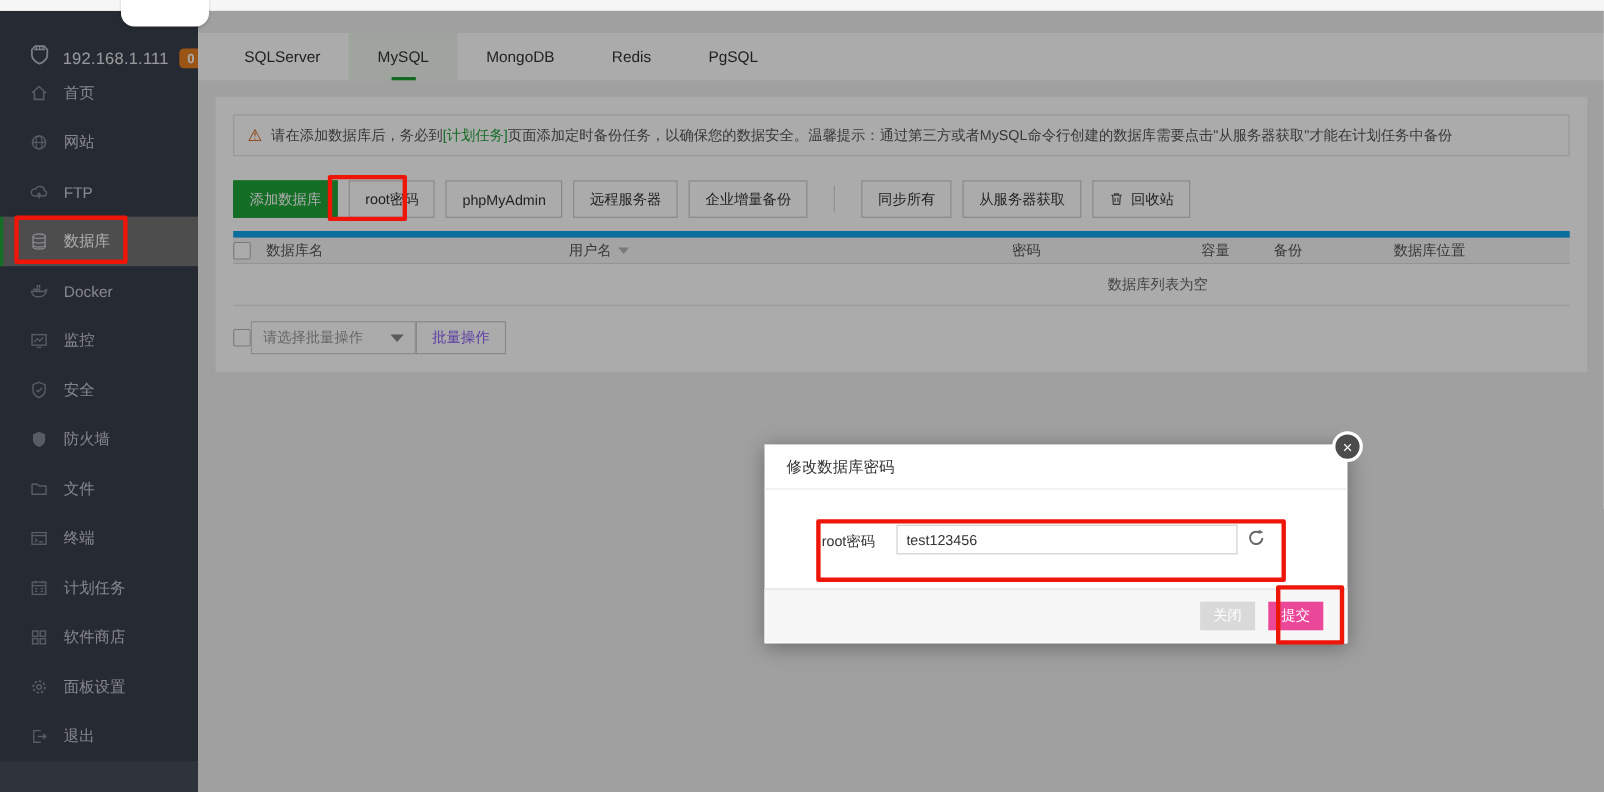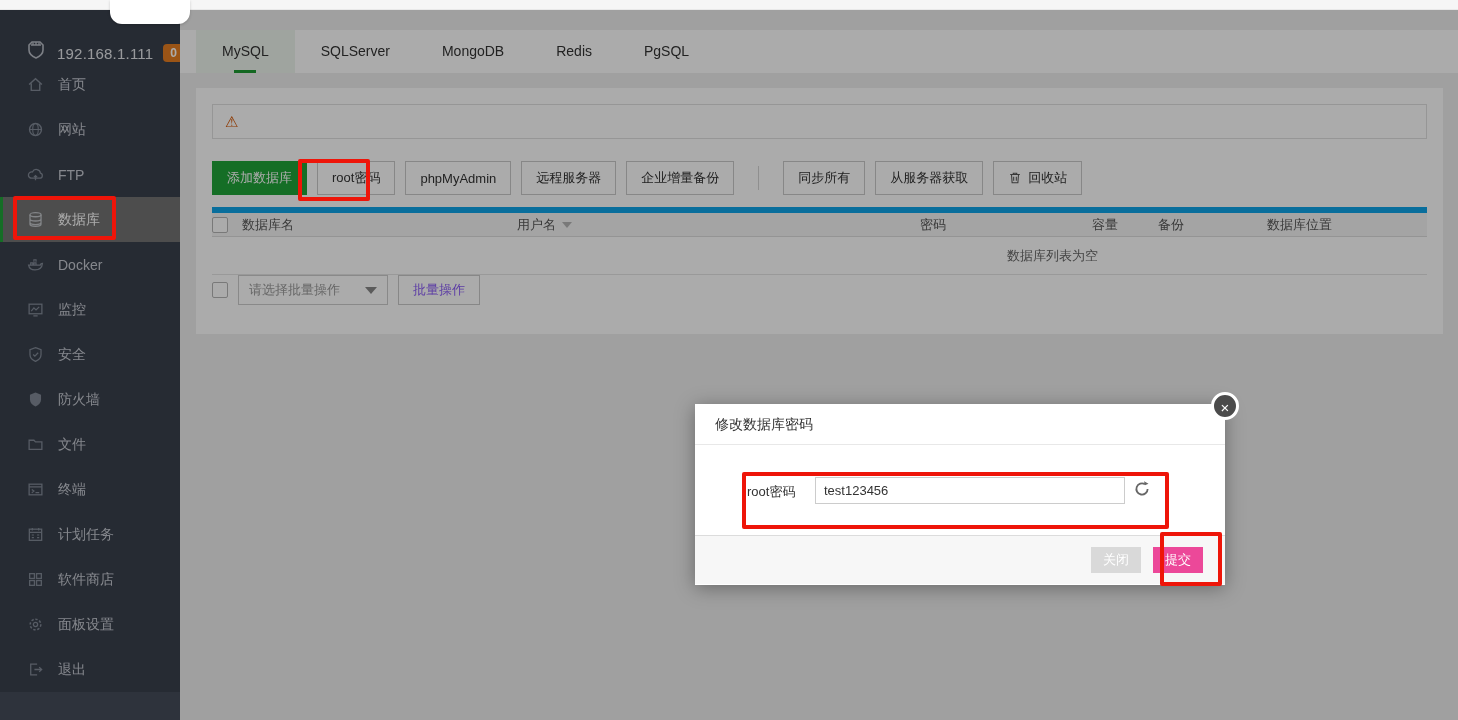--- a/index.html
+++ b/index.html
@@ -53,21 +53,21 @@
   .tbl-head { margin-top:12px; height:30px; background:#f5f5f5; border-top:6px solid #0ea5e9; border-bottom:1px solid #ddd;
               display:flex; align-items:center; font-size:13px; color:#555; }
   .cell-check { width:30px; display:flex; align-items:center; }
   .col-name { width:275px; } .col-user { width:403px; } .col-pwd { width:172px; }
   .col-size { width:66px; } .col-backup { width:109px; } .col-loc { flex:1; }
   .sort-tri { display:inline-block; width:0; height:0; border-left:5px solid transparent; border-right:5px solid transparent;
               border-top:6px solid #b5b5b5; margin-left:6px; vertical-align:middle; }
   .empty-row { height:38px; border-bottom:1px solid #e5e5e5; display:flex; align-items:center; font-size:13px; color:#666; }
   .empty-row span { margin-left:795px; }
 
-  .batch-row { display:flex; align-items:center; gap:10px; }
+  .batch-row { margin-top:14px; display:flex; align-items:center; }
   .checkbox { width:16px; height:16px; border:1px solid #b5b5b5; background:#fff; border-radius:2px; cursor:pointer; }
   .select { width:150px; height:30px; border:1px solid #ccc; background:#fff; display:flex; align-items:center;
             justify-content:space-between; padding:0 10px; font-size:13px; color:#999; cursor:pointer; }
   .dd-tri { width:0; height:0; border-left:6px solid transparent; border-right:6px solid transparent; border-top:7px solid #888; }
   .btn-muted { color:#8b5cf6; }
 
   
   .overlay { position:absolute; left:0; top:10px; width:1458px; height:710px; background:rgba(0,0,0,.33); z-index:50; }
 
   
@@ -215,31 +215,34 @@
           </svg>
         <span class="lb">退出</span>
       </div>
     </div>
     <div class="sb-foot"></div>
   </div>
 
   <div class="main">
 
     <div class="tabbar">
+      <div class="tab"><span>SQLServer</span></div>
       <div class="tab active"><span>MySQL</span><span class="tab-underline"></span></div>
-      <div class="tab"><span>SQLServer</span></div>
       <div class="tab"><span>MongoDB</span></div>
       <div class="tab"><span>Redis</span></div>
       <div class="tab"><span>PgSQL</span></div>
     </div>
 
     <div class="card">
 
       <div class="notice">
         <span class="warn-tri">⚠</span>
+        <span>
+          <span>请在添加数据库后，务必到</span><a href="#">[计划任务]</a><span>页面添加定时备份任务，以确保您的数据安全。温馨提示：通过第三方或者MySQL命令行创建的数据库需要点击"从服务器获取"才能在计划任务中备份</span>
+        </span>
       </div>
 
       <div class="toolbar">
         <button class="btn btn-green">添加数据库</button>
         <button class="btn">root密码</button>
         <button class="btn">phpMyAdmin</button>
         <button class="btn">远程服务器</button>
         <button class="btn">企业增量备份</button>
         <span class="tb-sep"></span>
         <button class="btn">同步所有</button>

